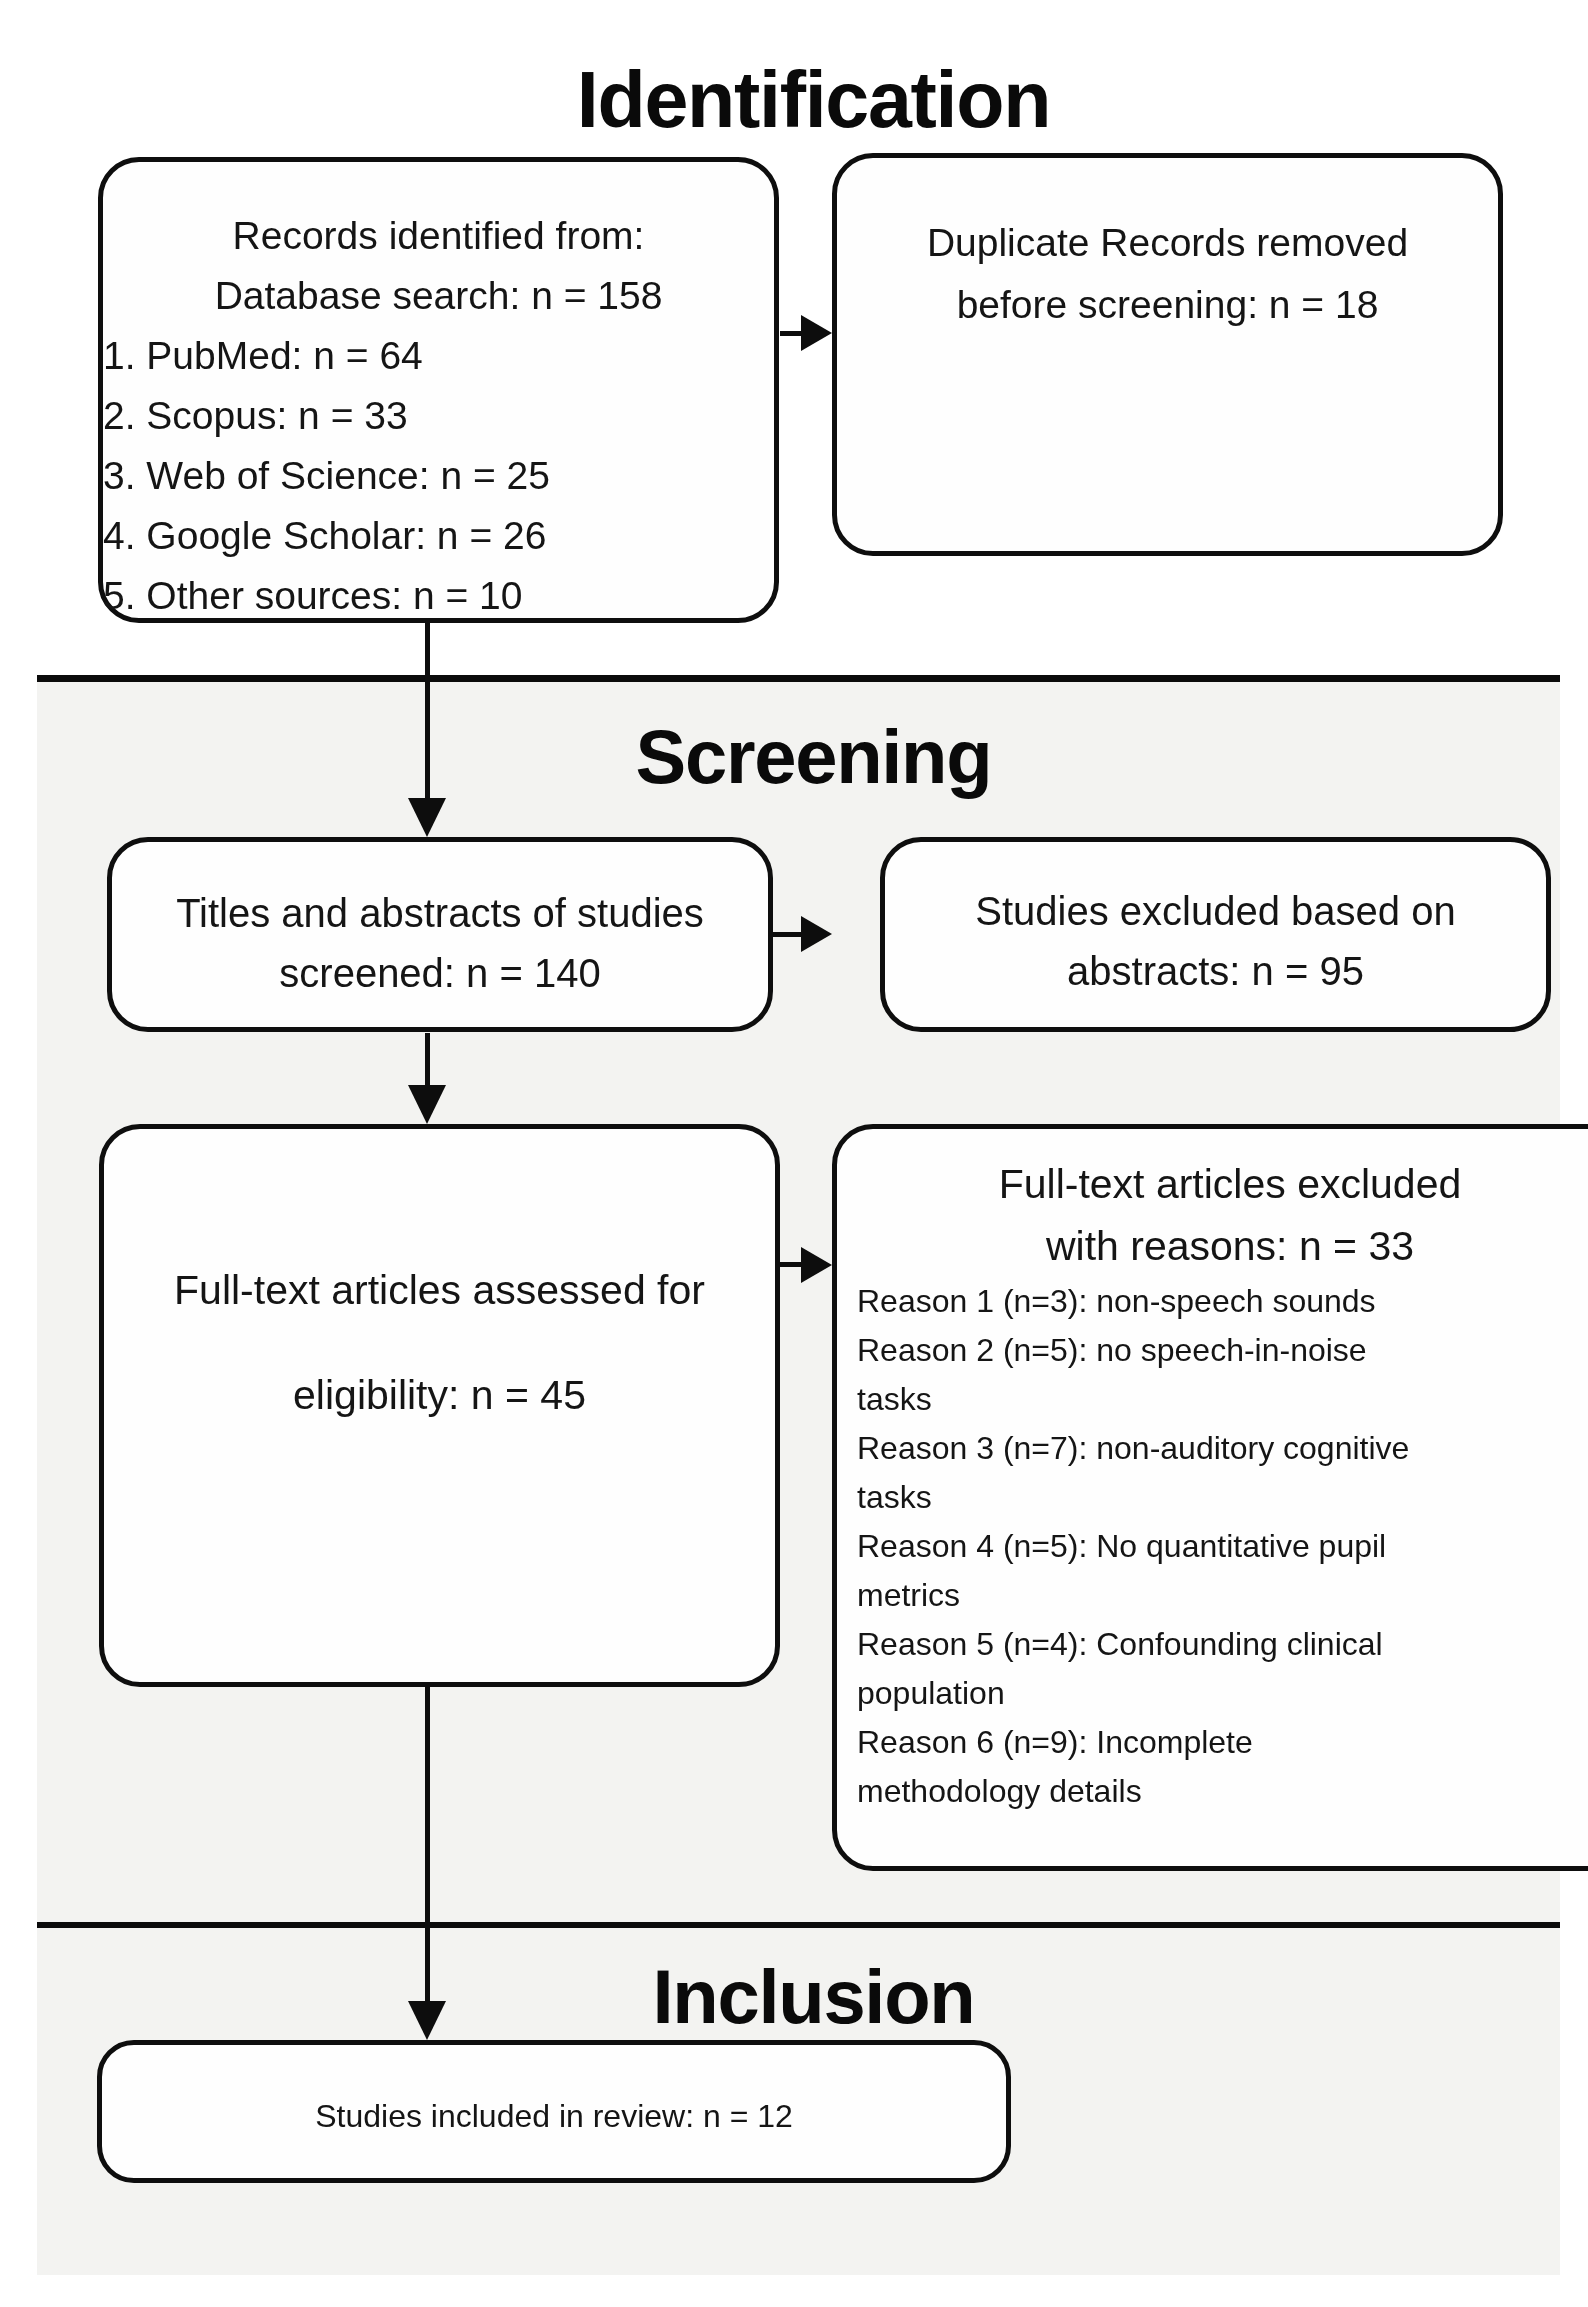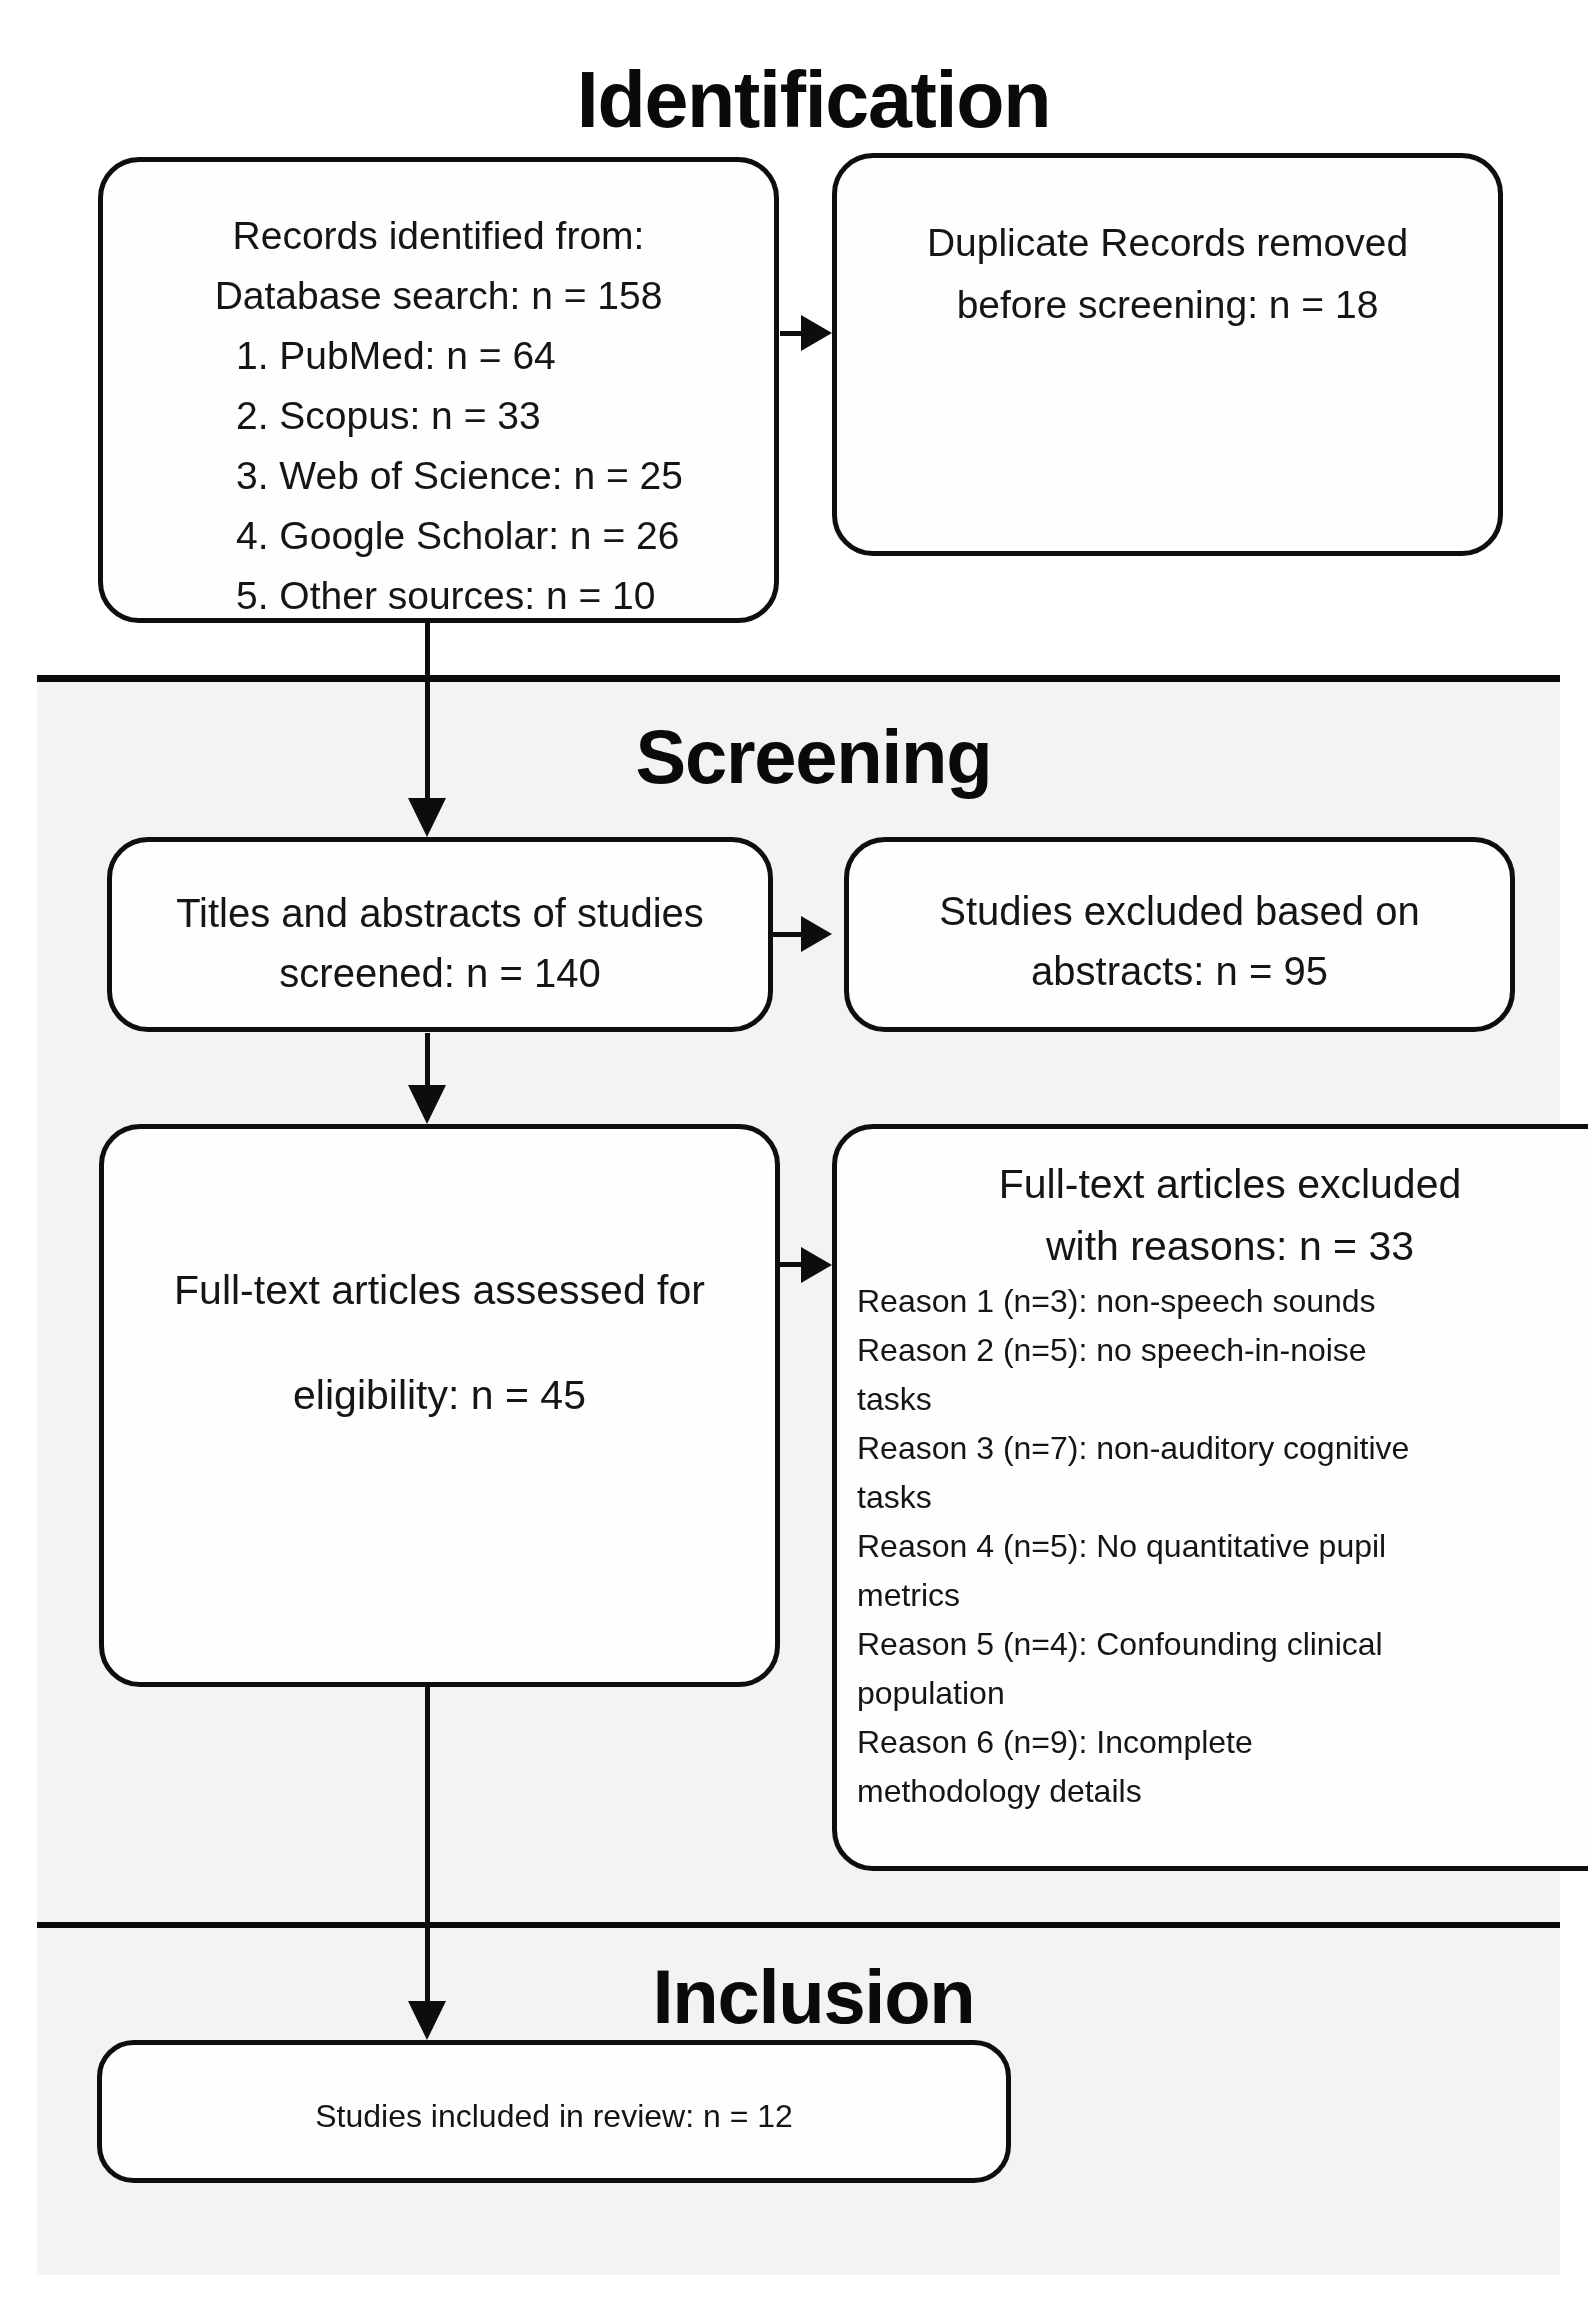--- a/index.html
+++ b/index.html
@@ -39,26 +39,26 @@
     background:#fefefe;
     border:5.4px solid #0e0e0e;
     border-radius:41px;
     box-sizing:border-box;
     display:flex;
     flex-direction:column;
   }
   .bline{font-size:39px;line-height:60px;white-space:nowrap;}
   .center{text-align:center;}
   #box-records{left:98px;top:157px;width:681px;height:466px;padding-top:44px;}
-  #box-records .item{margin-left:133px;text-align:left;}
+  #box-records .item{text-align:left;}
   #box-duplicates{left:832px;top:153px;width:671px;height:403px;padding-top:54px;}
   #box-duplicates .bline{line-height:62px;}
   #box-screened{left:107px;top:837px;width:666px;height:195px;justify-content:center;padding-top:16px;}
   #box-screened .bline{font-size:40px;line-height:60px;}
-  #box-excl-abstracts{left:844px;top:837px;width:671px;height:195px;justify-content:center;padding-top:12px;}
+  #box-excl-abstracts{left:880px;top:837px;width:671px;height:195px;justify-content:center;padding-top:12px;}
   #box-excl-abstracts .bline{font-size:40px;line-height:60px;}
   #box-fulltext{left:99px;top:1124px;width:681px;height:563px;padding-top:87px;}
   #box-fulltext .bline{font-size:41px;line-height:62px;margin-top:43px;}
   #box-excl-fulltext{left:832px;top:1124px;width:796px;height:747px;padding-top:24px;}
   #box-excl-fulltext .bline{font-size:41px;line-height:62px;}
   .rline{font-size:32px;line-height:49px;margin:0 20px;text-align:left;white-space:nowrap;}
   #box-included{left:97px;top:2040px;width:914px;height:143px;border-radius:37px;justify-content:center;padding-top:8px;}
   #box-included .bline{font-size:32px;}
   
   .hshaft{height:5.4px;background:#0d0d0d;}

